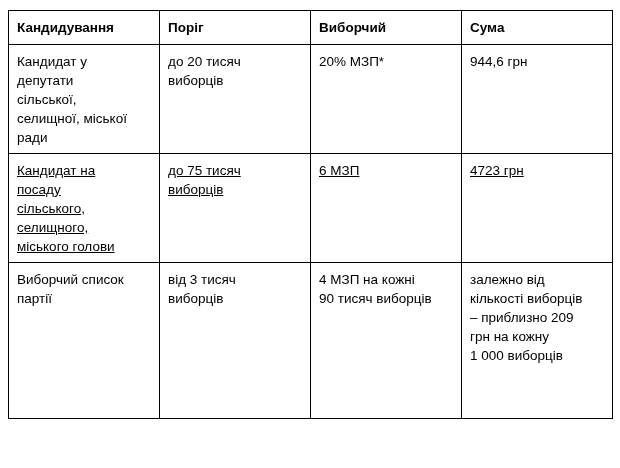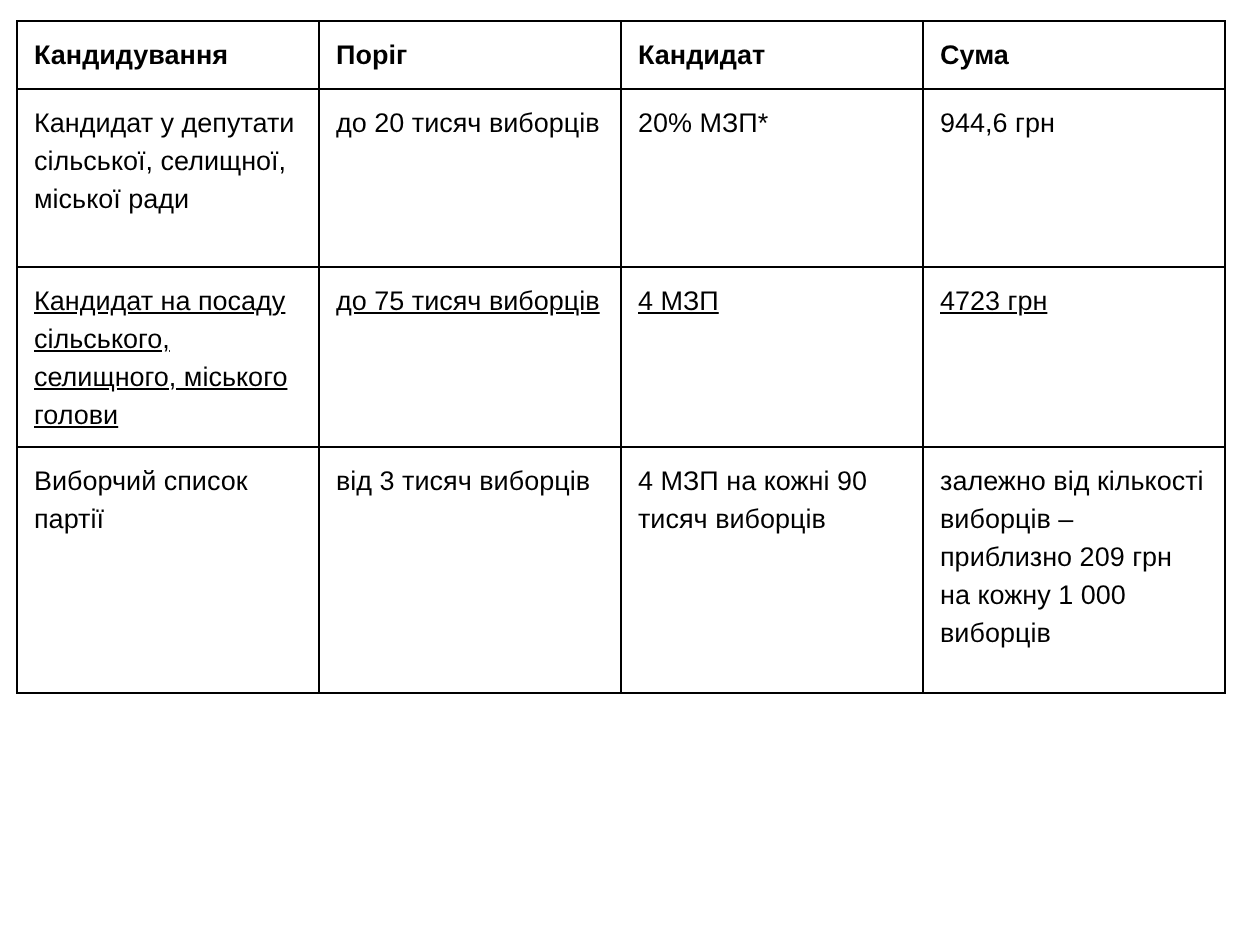--- a/index.html
+++ b/index.html
@@ -18,65 +18,65 @@
     border-collapse: collapse;
     table-layout: fixed;
     width: 604px;
     margin: 10px 0 0 8px;
   }
   .deposit-table th,
   .deposit-table td {
     border: 1px solid #000000;
     vertical-align: top;
     text-align: left;
-    padding: 7px 8px 6px 8px;
+    padding: 7px 28px 6px 8px;
     font-size: 13.5px;
     line-height: 19px;
     overflow: hidden;
   }
   .deposit-table th {
     font-weight: bold;
     height: 34px;
   }
   .deposit-table col { width: 151px; }
   tr.row-1 { height: 89px; }
   tr.row-2 { height: 87px; text-decoration: underline; }
-  tr.row-3 { height: 123px; }
+  tr.row-3 { height: 156px; }
   tr.row-4 { height: 117px; }
   td.sum-bold { font-weight: normal; }
 </style>
 </head>
 <body>
 
 <table class="deposit-table">
   <colgroup>
     <col>
       <col>
       <col>
       <col>
   </colgroup>
   <thead>
     <tr>
       <th>Кандидування</th>
       <th>Поріг</th>
-      <th>Кандидат</th>
+      <th>Виборчий</th>
       <th>Сума</th>
     </tr>
   </thead>
   <tbody>
     <tr class="row-1">
       <td>Кандидат у депутати сільської, селищної, міської ради</td>
       <td>до 20 тисяч виборців</td>
       <td>20% МЗП*</td>
       <td>944,6 грн</td>
     </tr>
     <tr class="row-2">
       <td>Кандидат на посаду сільського, селищного, міського голови</td>
       <td>до 75 тисяч виборців</td>
-      <td>4 МЗП</td>
+      <td>6 МЗП</td>
       <td>4723 грн</td>
     </tr>
     <tr class="row-3">
       <td>Виборчий список партії</td>
       <td>від 3 тисяч виборців</td>
       <td>4 МЗП на кожні 90 тисяч виборців</td>
       <td class="sum-bold">залежно від кількості виборців – приблизно 209 грн на кожну 1&nbsp;000 виборців</td>
     </tr>
   </tbody>
 </table>

